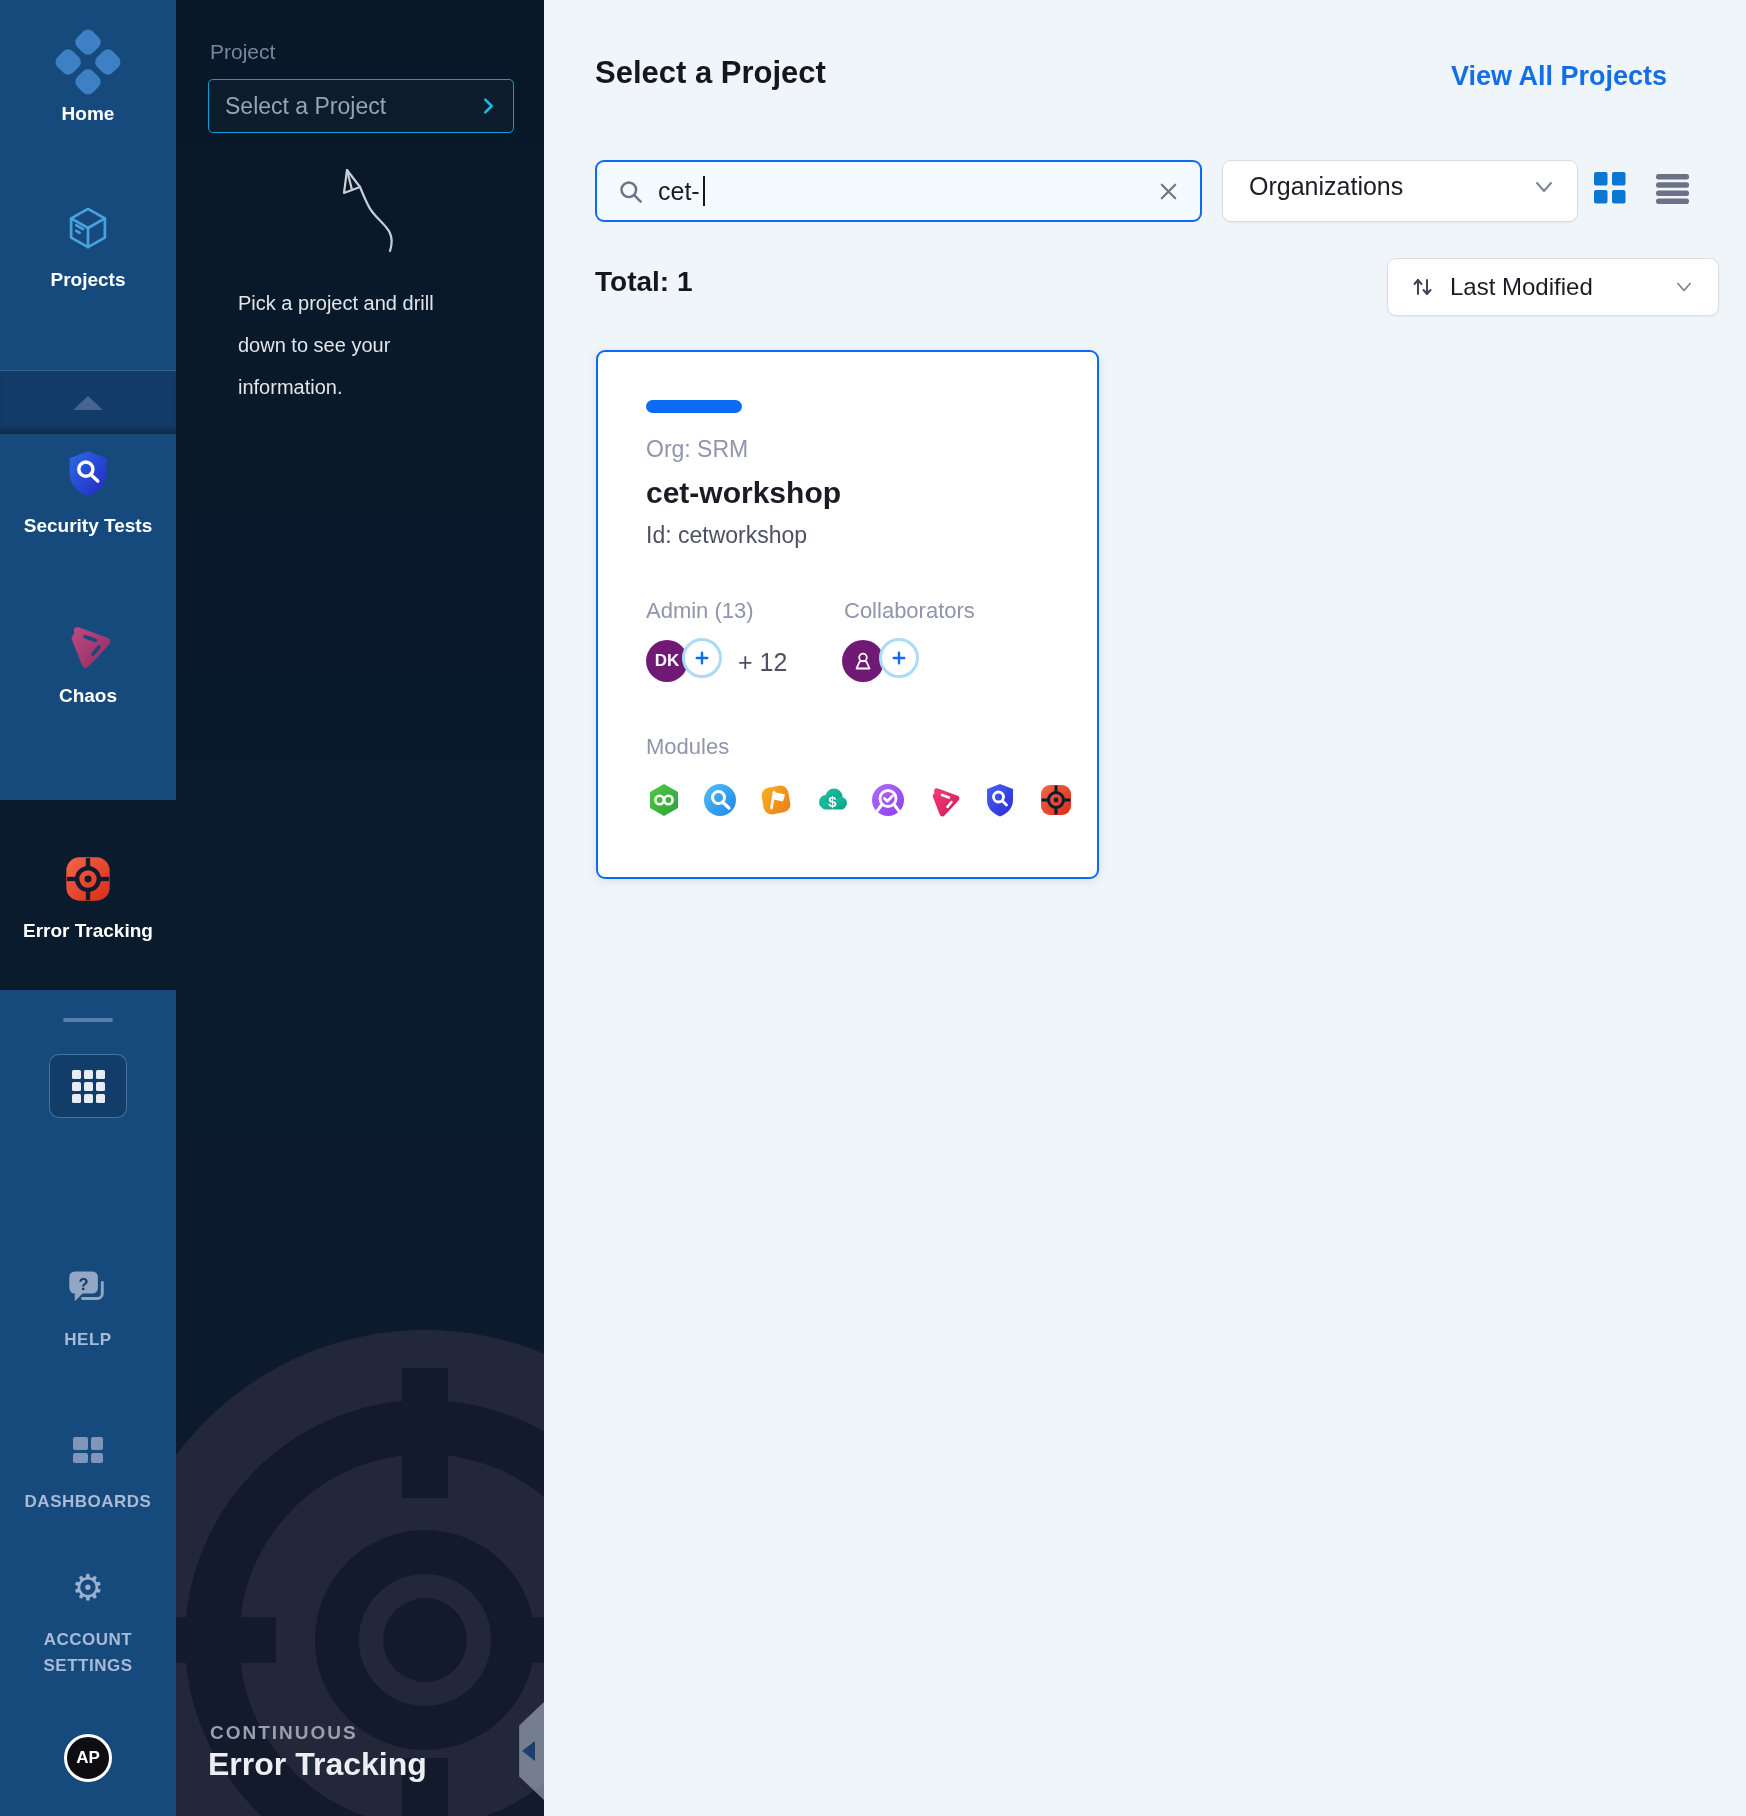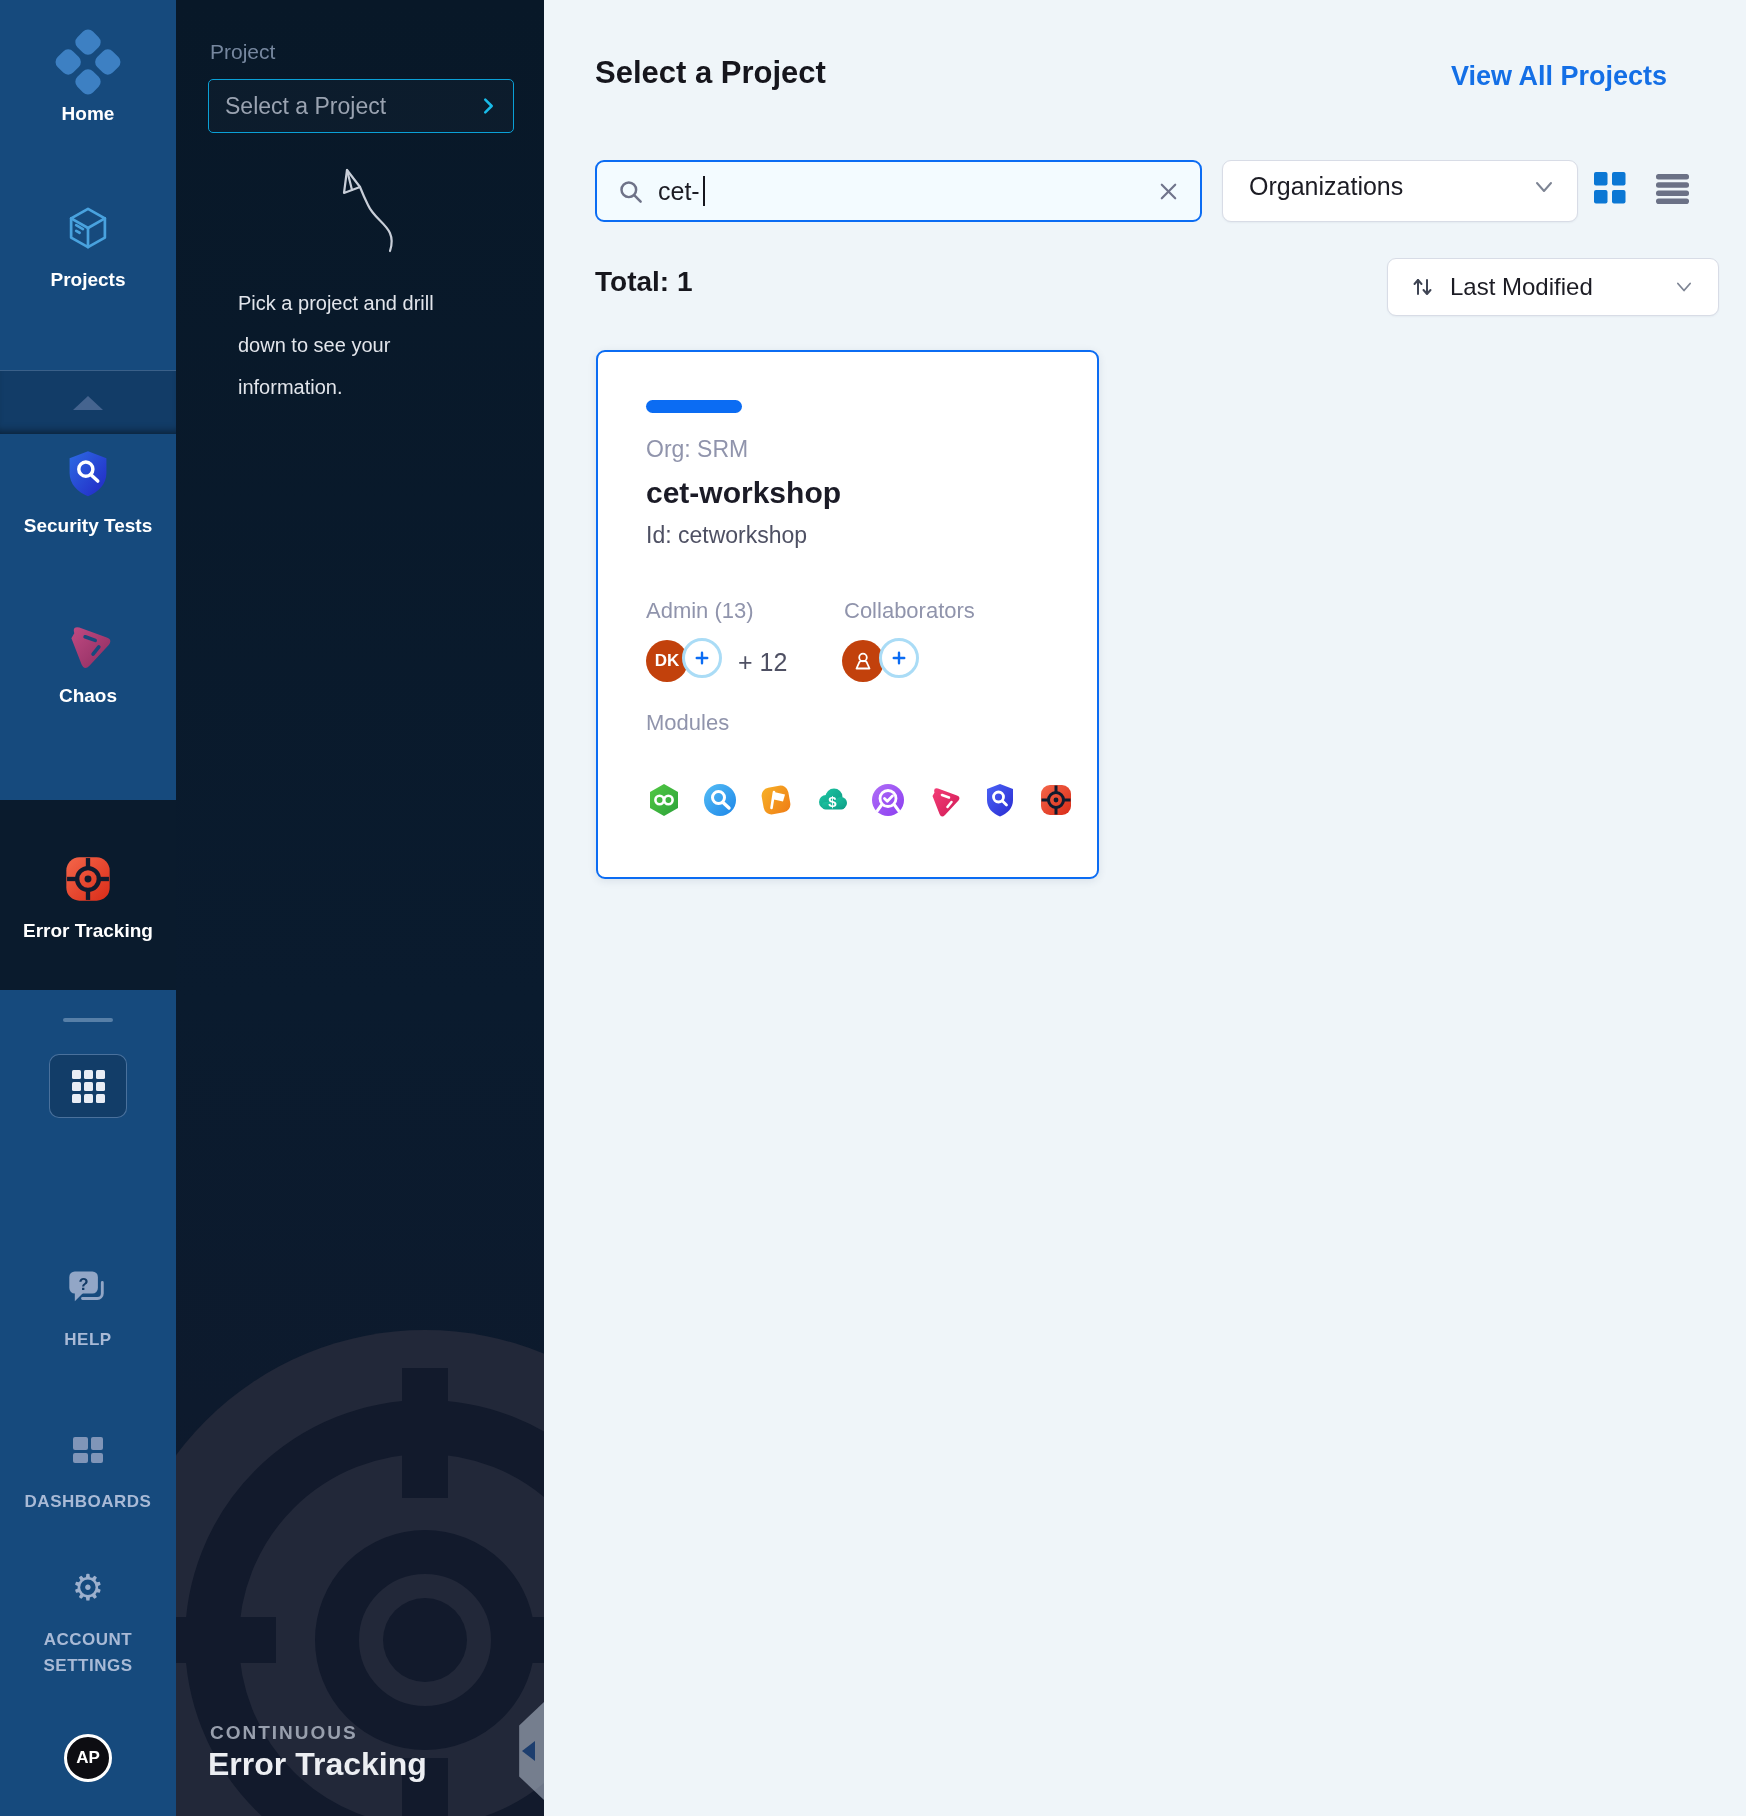--- a/index.html
+++ b/index.html
@@ -86,26 +86,26 @@
 
   
   .card { position:absolute; left:52px; top:350px; width:503px; height:529px; background:#ffffff;
     border:2px solid #0b6cf3; border-radius:9px; box-shadow:0 2px 8px rgba(25,45,85,.10); cursor:pointer; }
   .c-pill { position:absolute; left:48px; top:48px; width:96px; height:13px; border-radius:7px; background:#0b6cf3; }
   .c-org { position:absolute; left:48px; top:84px; font-size:23px; color:#9094ac; }
   .c-name { position:absolute; left:48px; top:124px; font-size:30px; font-weight:700; color:#1b1b26; }
   .c-id { position:absolute; left:48px; top:170px; font-size:23px; color:#4e5063; }
   .c-lab-adm { position:absolute; left:48px; top:246px; font-size:22px; color:#9094ac; }
   .c-lab-col { position:absolute; left:246px; top:246px; font-size:22px; color:#9094ac; }
-  .c-av-dark { position:absolute; top:288px; width:42px; height:42px; border-radius:50%; background:#c2410c;
+  .c-av-dark { position:absolute; top:288px; width:42px; height:42px; border-radius:50%; background:#701a75;
     color:#fff; font-size:17px; font-weight:700; display:flex; align-items:center; justify-content:center; z-index:1; }
   .c-av-plus { position:absolute; top:286px; width:40px; height:40px; border-radius:50%; background:#fff;
     border:3px solid #aadcf6; display:flex; align-items:center; justify-content:center; cursor:pointer; z-index:2; }
   .c-more { position:absolute; left:140px; top:296px; font-size:25px; color:#4e5063; }
-  .c-lab-mod { position:absolute; left:48px; top:358px; font-size:22px; color:#9094ac; }
+  .c-lab-mod { position:absolute; left:48px; top:382px; font-size:22px; color:#9094ac; }
   .c-mods { position:absolute; left:48px; top:430px; display:flex; gap:20px; }
 </style>
 </head>
 <body>
 
 <nav class="sidebar">
 
   <div class="side-item" style="top:30px;">
     <div class="icon-box">
       <div class="hn-logo">

